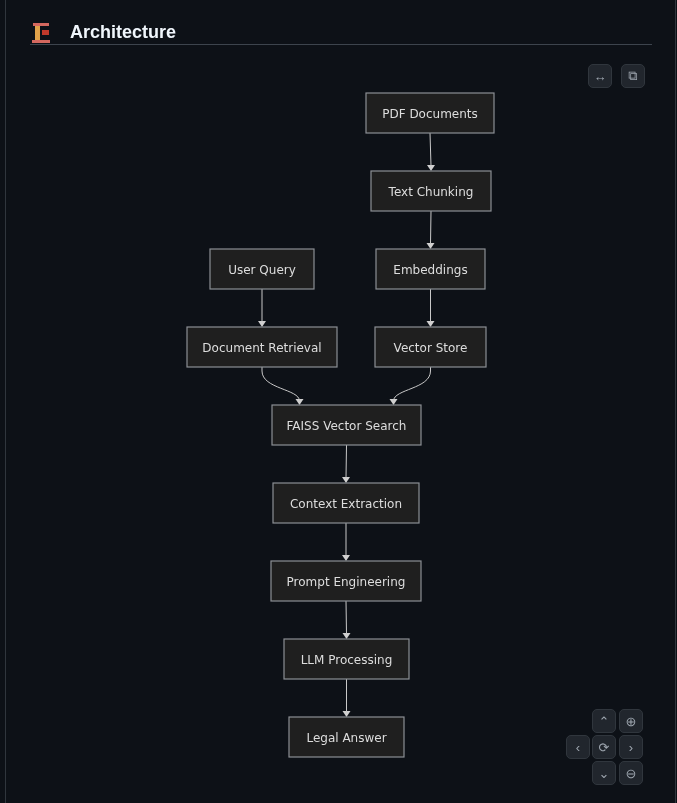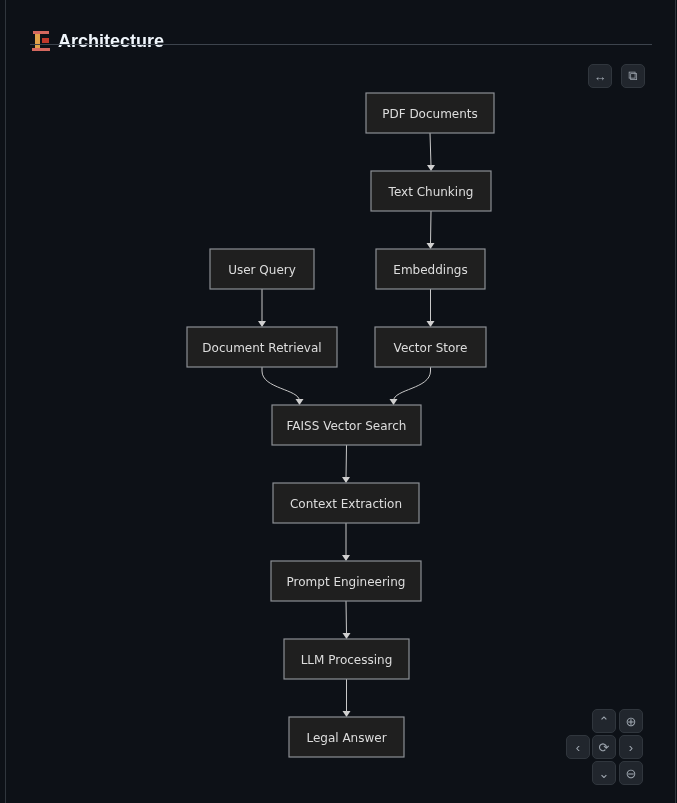--- a/index.html
+++ b/index.html
@@ -2,21 +2,21 @@
 <html><head>
 <meta charset="utf-8">
 <style>
   html, body { margin:0; padding:0; }
   body {
     width:677px; height:803px; background:#0d1117; position:relative; overflow:hidden;
     font-family:"Liberation Sans", sans-serif; color:#e6edf3;
   }
   .frame-left { position:absolute; left:5px; top:0; width:1px; height:803px; background:#30363d; }
   .frame-right { position:absolute; left:675px; top:0; width:1px; height:803px; background:#30363d; }
-  .header { position:absolute; left:32px; top:30px; display:flex; align-items:center; gap:8px; }
+  .header { position:absolute; left:32px; top:22px; display:flex; gap:20px; }
   .crane { width:18px; height:22px; position:relative; }
   .crane .pole { position:absolute; left:3px; top:2px; width:5px; height:17px; background:#e0a24a; }
   .crane .top { position:absolute; left:1px; top:1px; width:16px; height:3px; background:#d4685f; }
   .crane .base { position:absolute; left:0px; top:18px; width:18px; height:3px; background:#d4685f; }
   .crane .box { position:absolute; left:10px; top:8px; width:7px; height:5px; background:#c0392b; }
   .title { font-size:18px; font-weight:bold; color:#f0f6fc; }
   .divider { position:absolute; left:30px; top:44px; width:622px; height:1px; background:#3d444d; }
   .tool-btn {
     position:absolute; width:24px; height:24px; border-radius:5px; background:#21262d;
     border:1px solid #30363d; display:flex; align-items:center; justify-content:center; color:#9da5ae;

